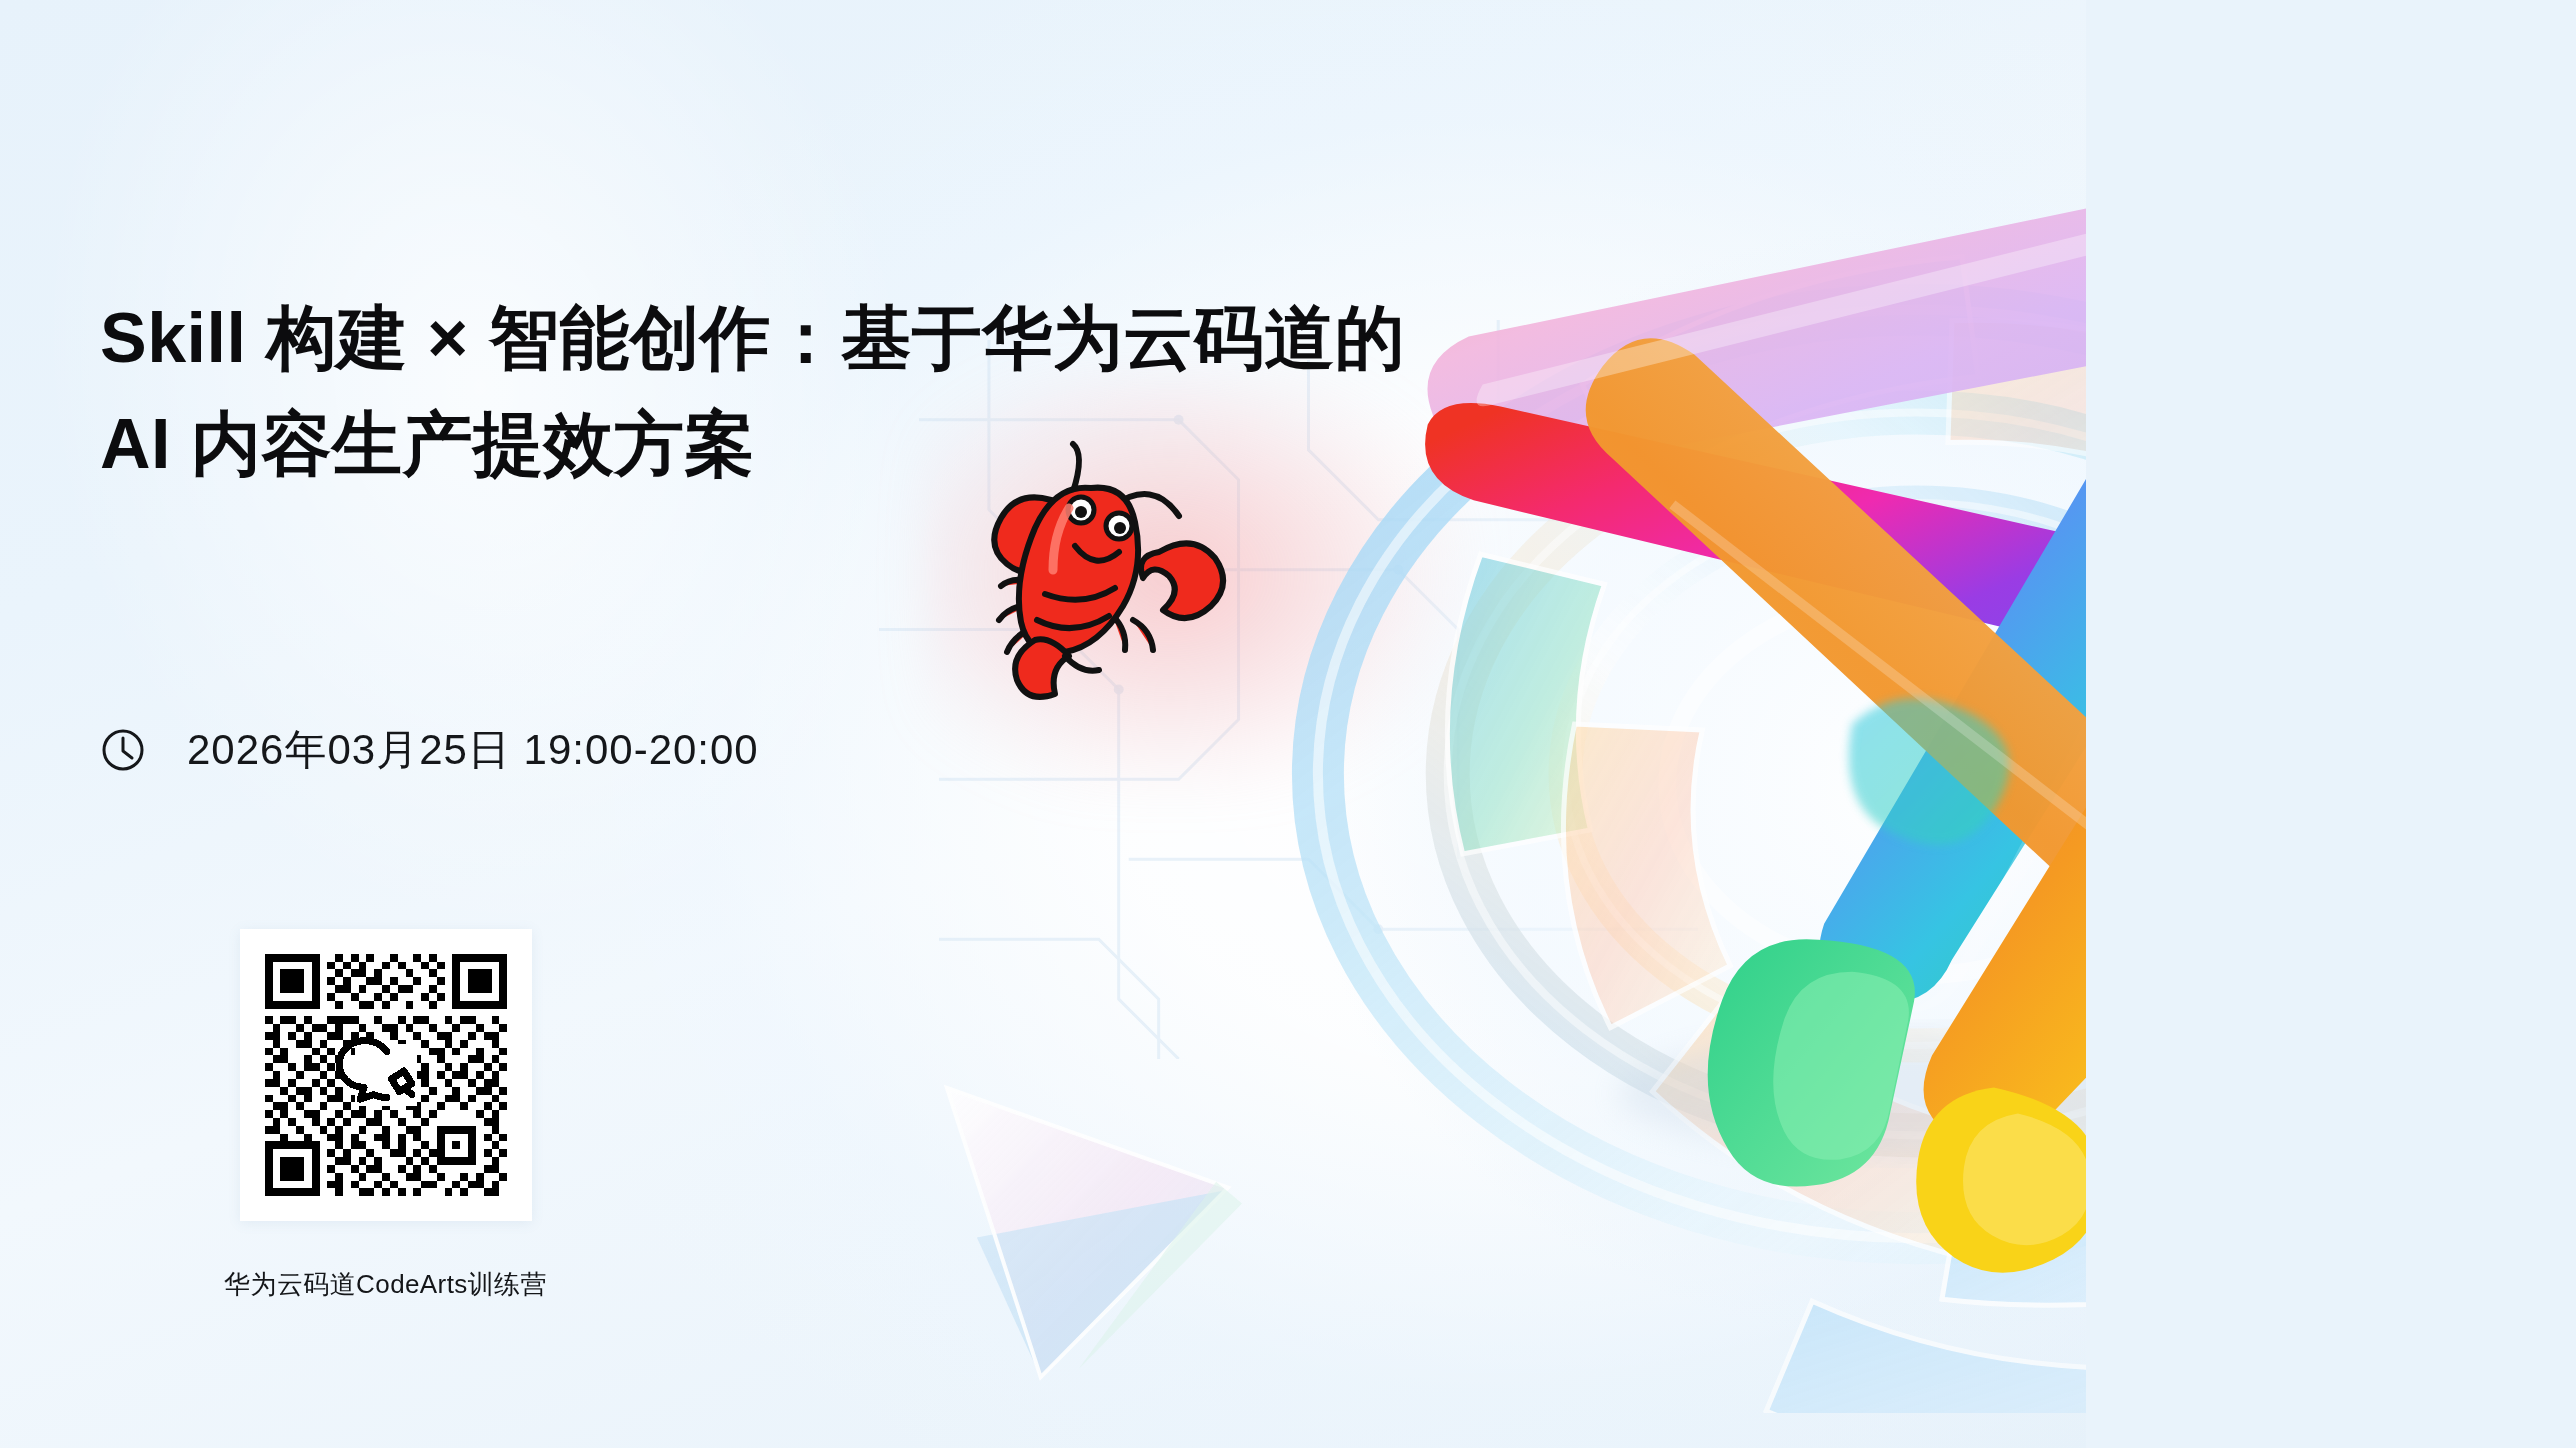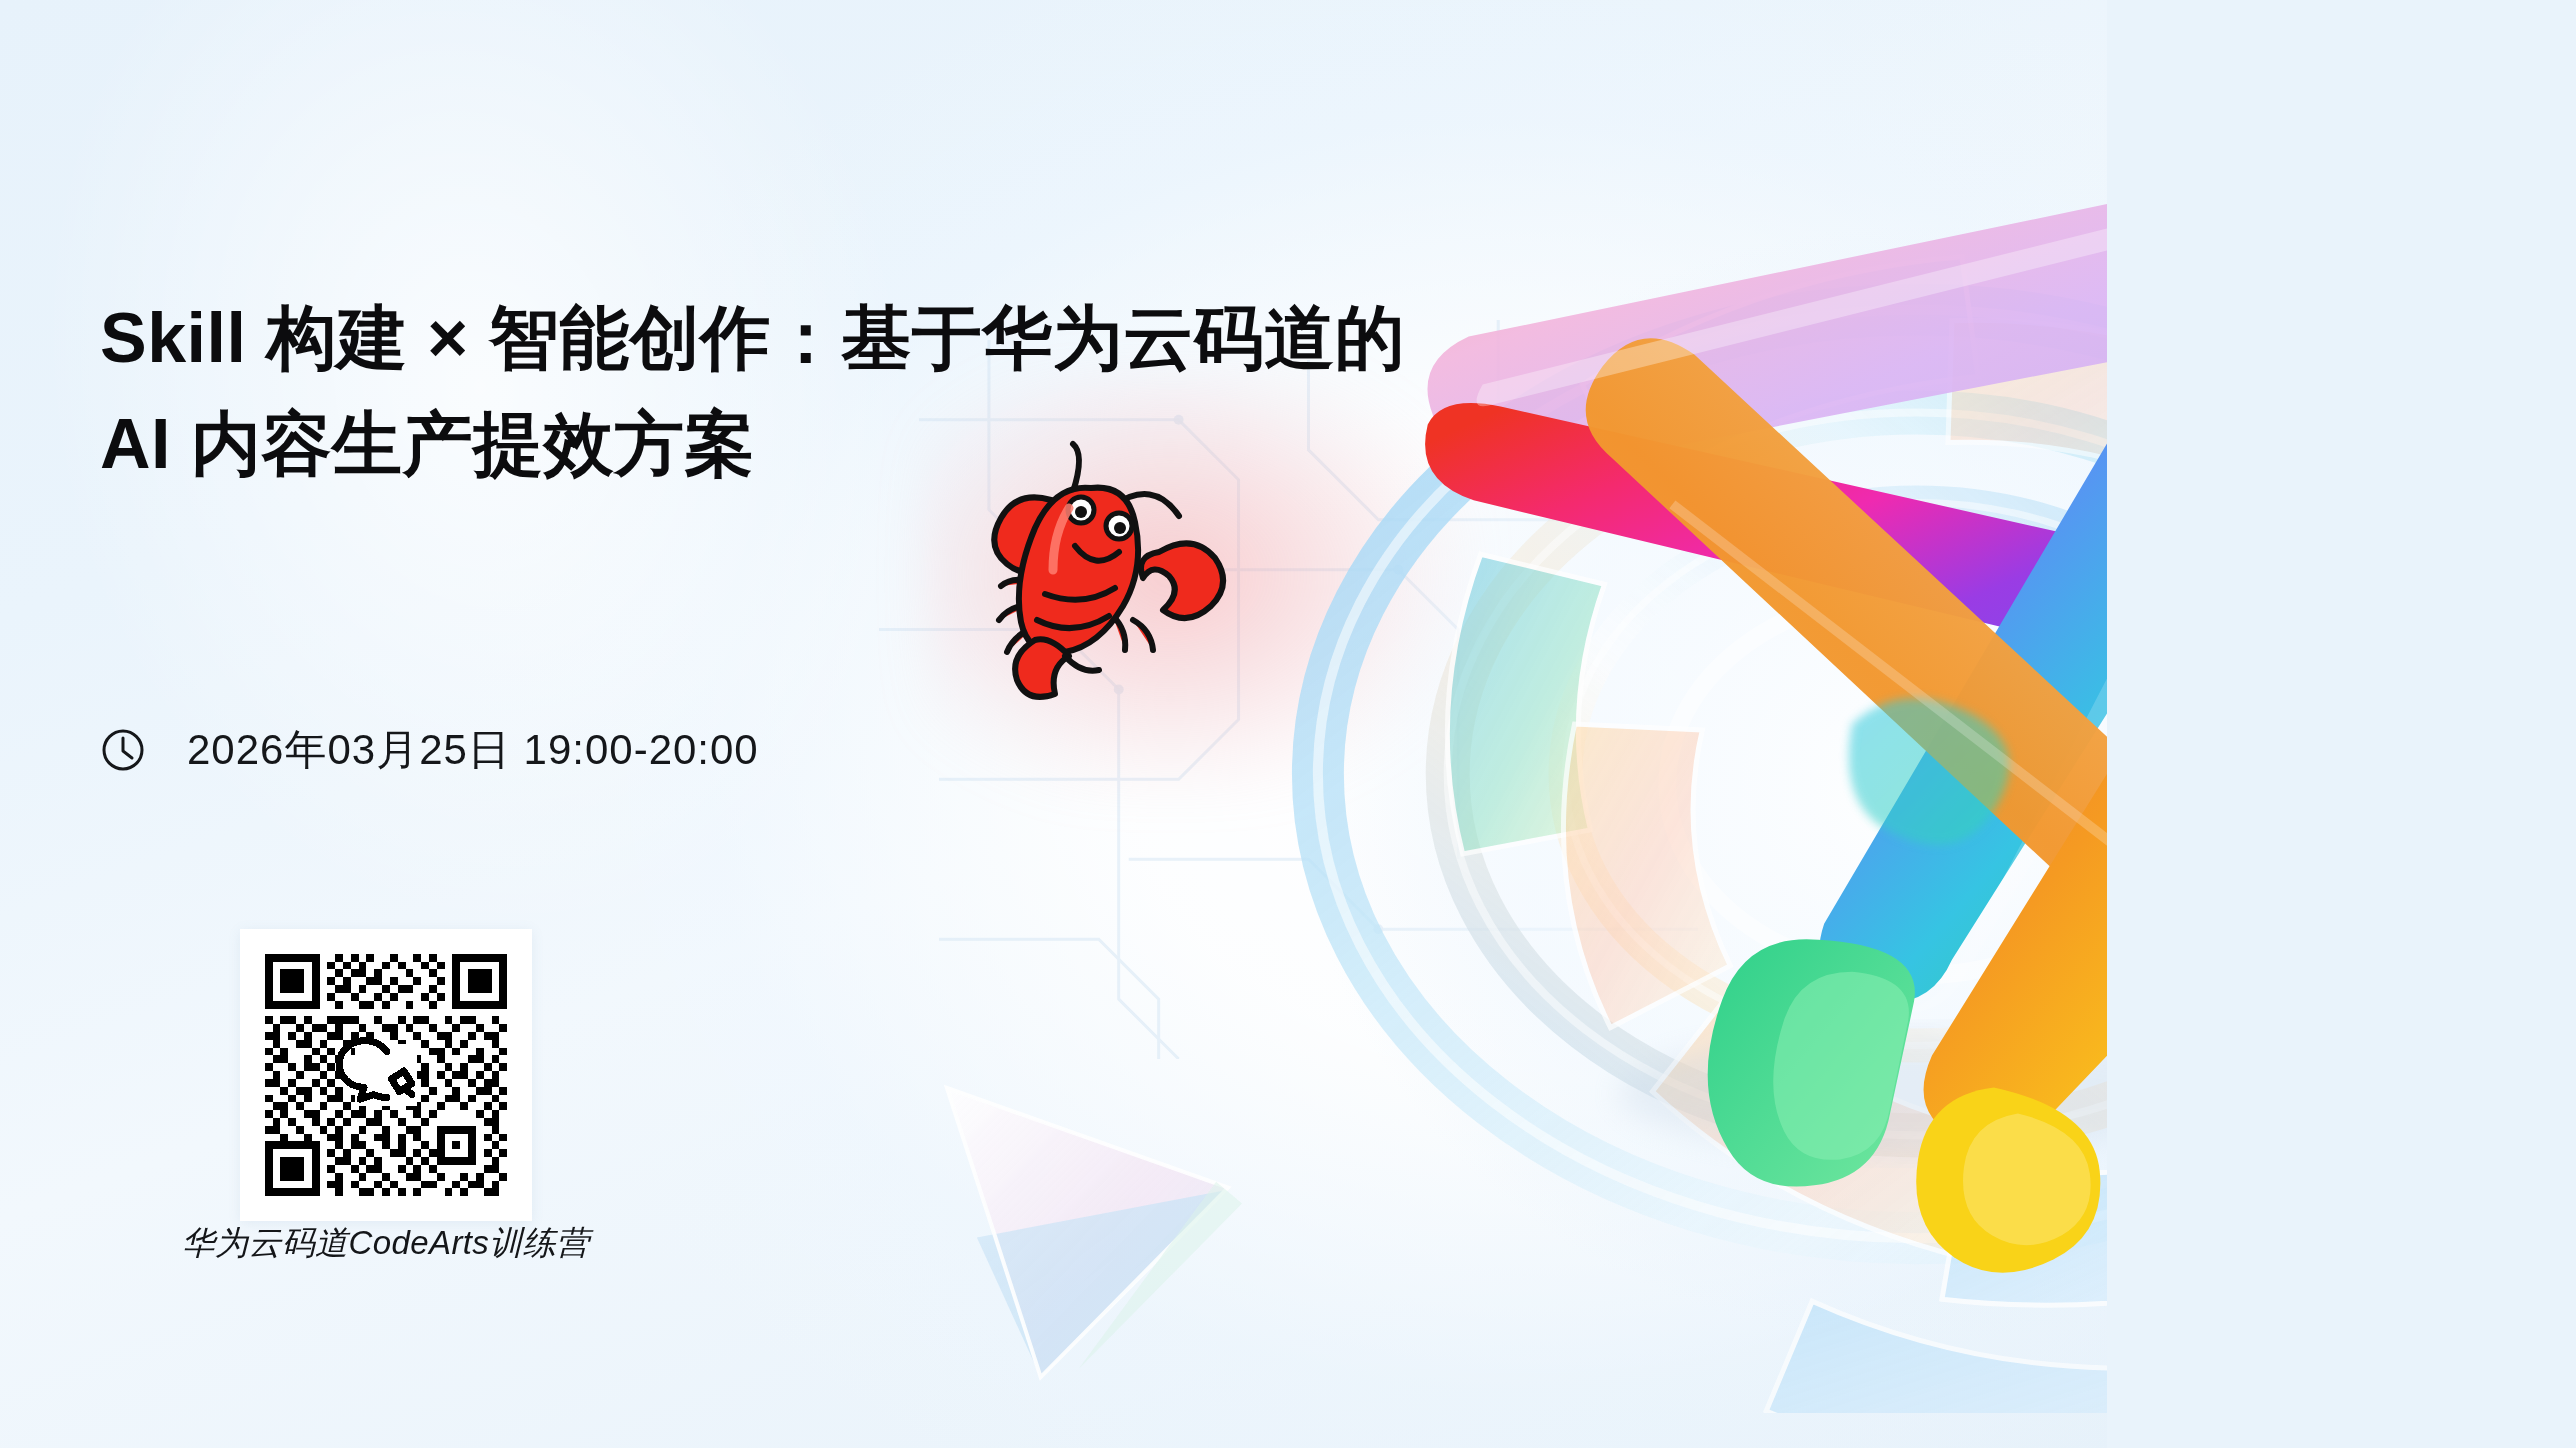--- a/index.html
+++ b/index.html
@@ -6,21 +6,20 @@
   body{
     width:2576px;height:1449px;overflow:hidden;
     font-family:"Liberation Sans","DejaVu Sans",sans-serif;
     background:#e9f3fb;
   }
   .poster{
     position:relative;width:2086px;height:1449px;overflow:hidden;
     background:
       radial-gradient(ellipse 1398px 1098px at 72% 52%, #ffffff 0%, rgba(255,255,255,0.85) 28%, rgba(240,248,255,0.35) 58%, rgba(233,243,251,0) 78%),
       linear-gradient(160deg,#e7f2fb 0%, #eaf4fc 28%, #f2f8fd 55%, #e6f1fa 100%);
-    padding-left: 21px;
   }
 
   
   .bg-lines{position:absolute;inset:0;pointer-events:none;}
   .circuit{position:absolute;left:879px;top:300px;width:819px;height:759px;opacity:.55;}
   .bg-sweep{
     position:absolute;left:-200px;top:-260px;width:1897px;height:1997px;
     background:
       radial-gradient(ellipse 699px 899px at 40% 30%, rgba(255,255,255,.75), rgba(255,255,255,0) 62%);
     transform:rotate(-12deg);
@@ -49,23 +48,23 @@
   .meta-row.loc .tx{letter-spacing:3px;}
 
   .qr-block{position:absolute;left:240px;top:929px;}
   .qr-card{
     width:292px;height:292px;background:#ffffff;padding:0;
     display:flex;align-items:center;justify-content:center;
     box-shadow:0 2px 12px rgba(90,130,170,.10);
   }
   .qr-card svg{display:block;}
   .qr-caption{
-    width:292px;text-align:center;
-    font-size:33px;color:#141619;letter-spacing:0.4px;white-space:nowrap;
-    margin-left:-66px;width:423px;font-style:italic;
+    margin-top:46px;width:292px;text-align:center;
+    font-size:26px;color:#141619;letter-spacing:0.4px;white-space:nowrap;
+    margin-left:-66px;width:423px;
   }
 
   
   .lobster{position:absolute;left:973px;top:434px;width:260px;height:270px;}
 
   
   .art{position:absolute;left:1253px;top:85px;width:1328px;height:1328px;}
   .art svg{display:block;}
 </style>
 </head>

